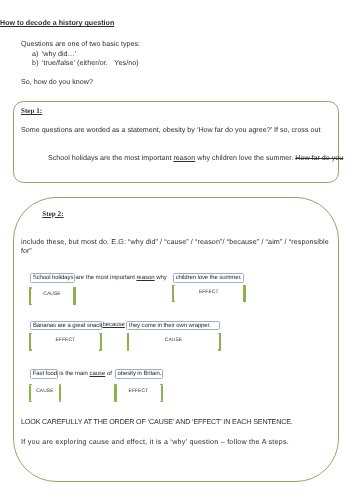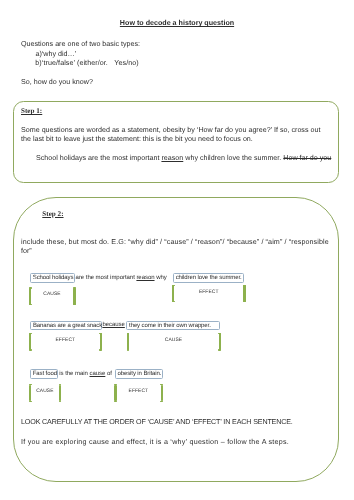--- a/index.html
+++ b/index.html
@@ -2,25 +2,25 @@
 <html><head>
 <meta charset="utf-8">
 <style>
   html,body{margin:0;padding:0;}
   body{width:354px;height:500px;background:#ffffff;
        font-family:"Liberation Sans",sans-serif;color:#2e2e2e;
        -webkit-font-smoothing:antialiased;text-rendering:geometricPrecision;}
   .page{position:relative;width:354px;height:500px;overflow:hidden;background:#fff;}
   .abs{position:absolute;}
 
-  .title{left:0;top:19.4px;width:354px;text-align:center;
+  .title{left:0;top:19.4px;width:354px;text-align:left;
          font-size:7.15px;font-weight:bold;line-height:9px;}
   .title span{text-decoration:underline;}
 
-  .body-txt{font-size:7.15px;line-height:9.3px;white-space:nowrap;text-align:right;}
+  .body-txt{font-size:7.15px;line-height:9.3px;white-space:nowrap;}
   .step-label{font-size:7.15px;font-weight:bold;line-height:9px;white-space:nowrap;}
   .step-label span{text-decoration:underline;font-family:Liberation Serif, serif;}
   u.ul{text-decoration:underline;}
   s.st{text-decoration:line-through;}
 
   .step-box{border:1px solid #90A95F;background:transparent;box-sizing:border-box;}
   #box1{left:12.9px;top:101px;width:325.8px;height:82.1px;border-radius:10.5px;}
   #box2{left:13.4px;top:197.3px;width:325.3px;height:284.5px;border-radius:43px;}
 
   
@@ -51,23 +51,22 @@
   <div class="abs body-txt" style="left:21px;top:40.2px">Questions are one of two basic types:</div>
   <div class="abs body-txt" style="left:32.1px;top:49.8px"><span style="display:inline-block;width:9.7px">a)</span><span>‘why did…’</span></div>
   <div class="abs body-txt" style="left:32.1px;top:58.6px;letter-spacing:0.07px"><span style="display:inline-block;width:9.7px">b)</span><span>‘true/false’ (either/or.</span><span style="display:inline-block;width:6.4px"></span><span>Yes/no)</span></div>
   <div class="abs body-txt" style="left:21px;top:77.8px">So, how do you know?</div>
 
   <div class="abs step-box" id="box1"></div>
   <div class="abs step-box" id="box2"></div>
 
   <div class="abs step-label" style="left:21px;top:107.3px"><span>Step 1:</span></div>
   <div class="abs body-txt" style="left:21px;top:125.6px">Some questions are worded as a statement, obesity by ‘How far do you agree?’ If so, cross out</div>
-  <div class="abs body-txt" style="left:21px;top:134.7px">the last bit to leave just the statement: this is the bit you need to focus on.</div>
 
-  <div class="abs body-txt" style="left:36px;top:153.6px"><span>School holidays are the most important </span><u class="ul">reason</u><span> why children love the summer. </span><s class="st">How far do you</s></div>
+  <div class="abs body-txt" style="left:48px;top:153.6px"><span>School holidays are the most important </span><u class="ul">reason</u><span> why children love the summer. </span><s class="st">How far do you</s></div>
 
   <div class="abs step-label" style="left:42.3px;top:209.8px"><span>Step 2:</span></div>
   <div class="abs body-txt" style="left:21px;top:237.9px;letter-spacing:0.105px">include these, but most do. E.G: “why did” / “cause” / “reason”/ “because” / “aim” / “responsible</div>
   <div class="abs body-txt" style="left:21px;top:247.1px">for”</div>
 
   <div class="abs sbox" style="left:30.1px;top:273.3px;width:44.6px;height:9.4px">School holidays</div>
   <div class="abs plain" style="left:75.6px;top:273.7px"><span>are the most important </span><u class="ul">reason</u><span> why</span></div>
   <div class="abs sbox" style="left:173px;top:273.3px;width:71.1px;height:9.4px">children love the summer.</div>
   <div class="abs brk l" style="left:28.9px;top:287.3px;height:18.2px">
       <i class="stem"></i>

